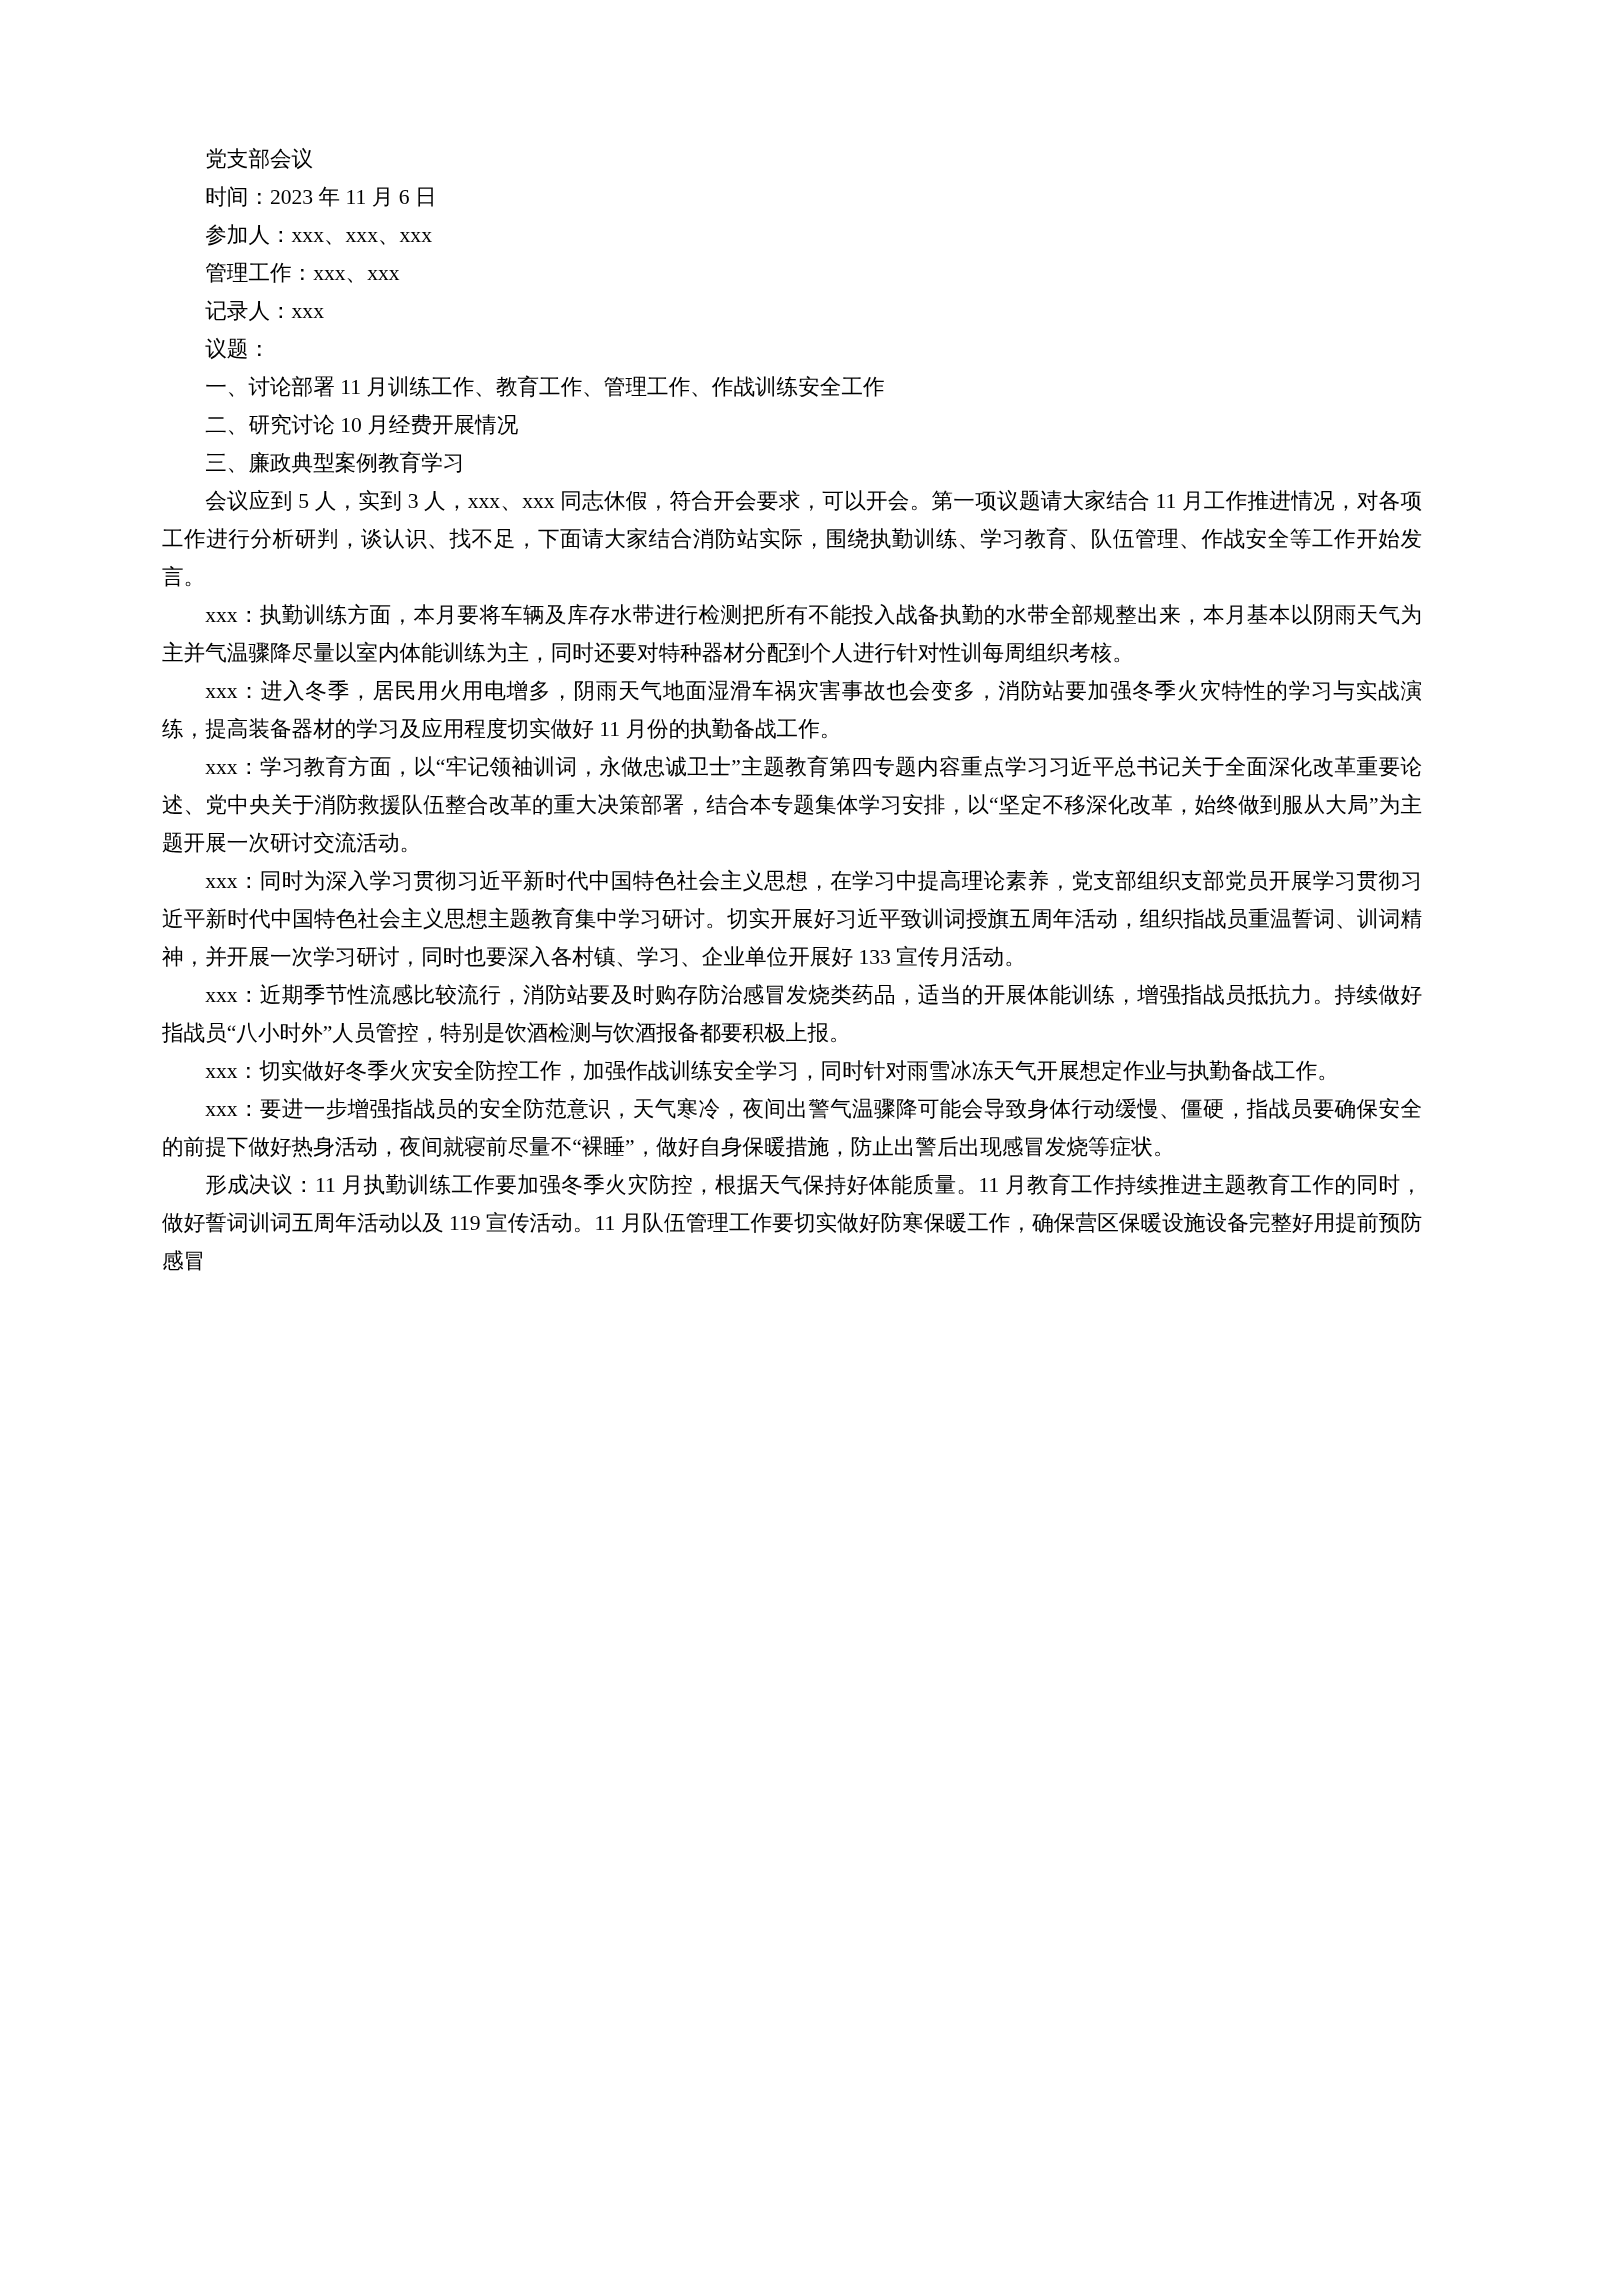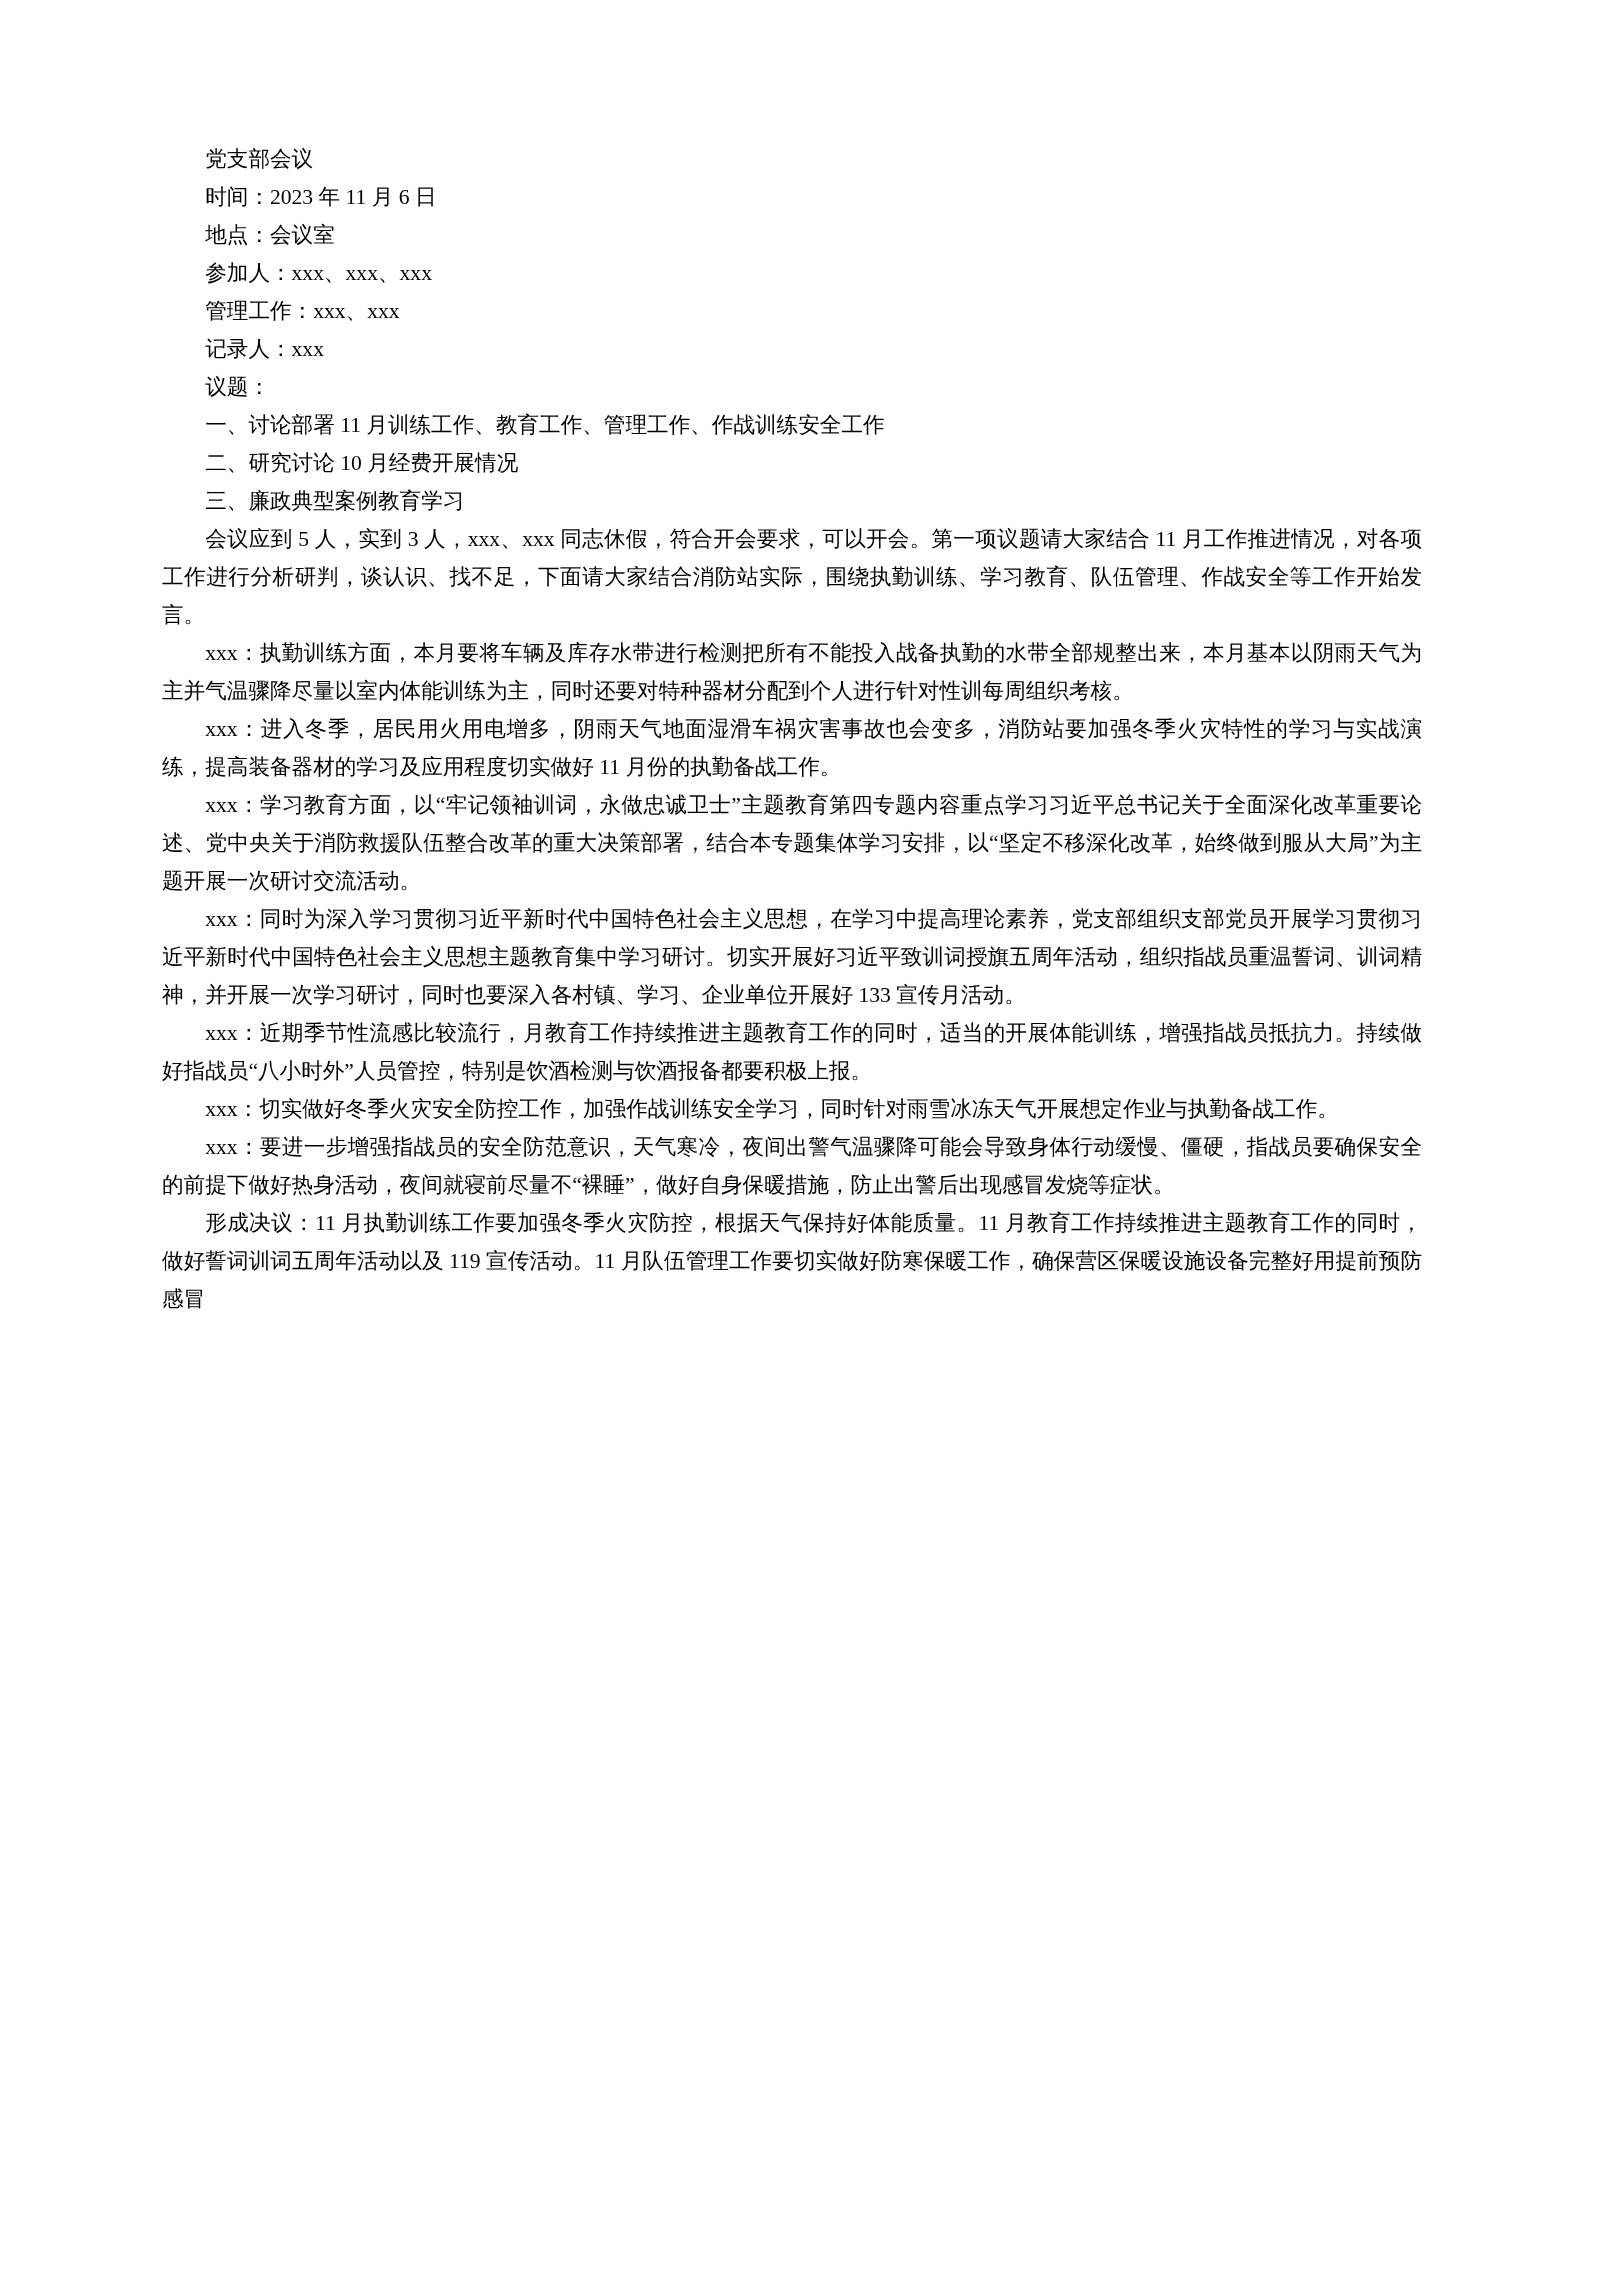--- a/index.html
+++ b/index.html
@@ -29,32 +29,31 @@
     word-break: break-all;
   }
 </style>
 </head>
 <body>
 
 <div class="page">
   <div class="doc-body" id="doc-body">
       <p class="para">党支部会议</p>
       <p class="para">时间：2023 年 11 月 6 日</p>
-      <p class="para">地点：会议室</p>
       <p class="para">参加人：xxx、xxx、xxx</p>
       <p class="para">管理工作：xxx、xxx</p>
       <p class="para">记录人：xxx</p>
       <p class="para">议题：</p>
       <p class="para">一、讨论部署 11 月训练工作、教育工作、管理工作、作战训练安全工作</p>
       <p class="para">二、研究讨论 10 月经费开展情况</p>
       <p class="para">三、廉政典型案例教育学习</p>
       <p class="para">会议应到 5 人，实到 3 人，xxx、xxx 同志休假，符合开会要求，可以开会。第一项议题请大家结合 11 月工作推进情况，对各项工作进行分析研判，谈认识、找不足，下面请大家结合消防站实际，围绕执勤训练、学习教育、队伍管理、作战安全等工作开始发言。</p>
       <p class="para">xxx：执勤训练方面，本月要将车辆及库存水带进行检测把所有不能投入战备执勤的水带全部规整出来，本月基本以阴雨天气为主并气温骤降尽量以室内体能训练为主，同时还要对特种器材分配到个人进行针对性训每周组织考核。</p>
       <p class="para">xxx：进入冬季，居民用火用电增多，阴雨天气地面湿滑车祸灾害事故也会变多，消防站要加强冬季火灾特性的学习与实战演练，提高装备器材的学习及应用程度切实做好 11 月份的执勤备战工作。</p>
       <p class="para">xxx：学习教育方面，以“牢记领袖训词，永做忠诚卫士”主题教育第四专题内容重点学习习近平总书记关于全面深化改革重要论述、党中央关于消防救援队伍整合改革的重大决策部署，结合本专题集体学习安排，以“坚定不移深化改革，始终做到服从大局”为主题开展一次研讨交流活动。</p>
       <p class="para">xxx：同时为深入学习贯彻习近平新时代中国特色社会主义思想，在学习中提高理论素养，党支部组织支部党员开展学习贯彻习近平新时代中国特色社会主义思想主题教育集中学习研讨。切实开展好习近平致训词授旗五周年活动，组织指战员重温誓词、训词精神，并开展一次学习研讨，同时也要深入各村镇、学习、企业单位开展好 133 宣传月活动。</p>
-      <p class="para">xxx：近期季节性流感比较流行，月教育工作持续推进主题教育工作的同时，适当的开展体能训练，增强指战员抵抗力。持续做好指战员“八小时外”人员管控，特别是饮酒检测与饮酒报备都要积极上报。</p>
+      <p class="para">xxx：近期季节性流感比较流行，消防站要及时购存防治感冒发烧类药品，适当的开展体能训练，增强指战员抵抗力。持续做好指战员“八小时外”人员管控，特别是饮酒检测与饮酒报备都要积极上报。</p>
       <p class="para">xxx：切实做好冬季火灾安全防控工作，加强作战训练安全学习，同时针对雨雪冰冻天气开展想定作业与执勤备战工作。</p>
       <p class="para">xxx：要进一步增强指战员的安全防范意识，天气寒冷，夜间出警气温骤降可能会导致身体行动缓慢、僵硬，指战员要确保安全的前提下做好热身活动，夜间就寝前尽量不“裸睡”，做好自身保暖措施，防止出警后出现感冒发烧等症状。</p>
       <p class="para">形成决议：11 月执勤训练工作要加强冬季火灾防控，根据天气保持好体能质量。11 月教育工作持续推进主题教育工作的同时，做好誓词训词五周年活动以及 119 宣传活动。11 月队伍管理工作要切实做好防寒保暖工作，确保营区保暖设施设备完整好用提前预防感冒</p>
     </div>
 </div>
 
 
 </body></html>

